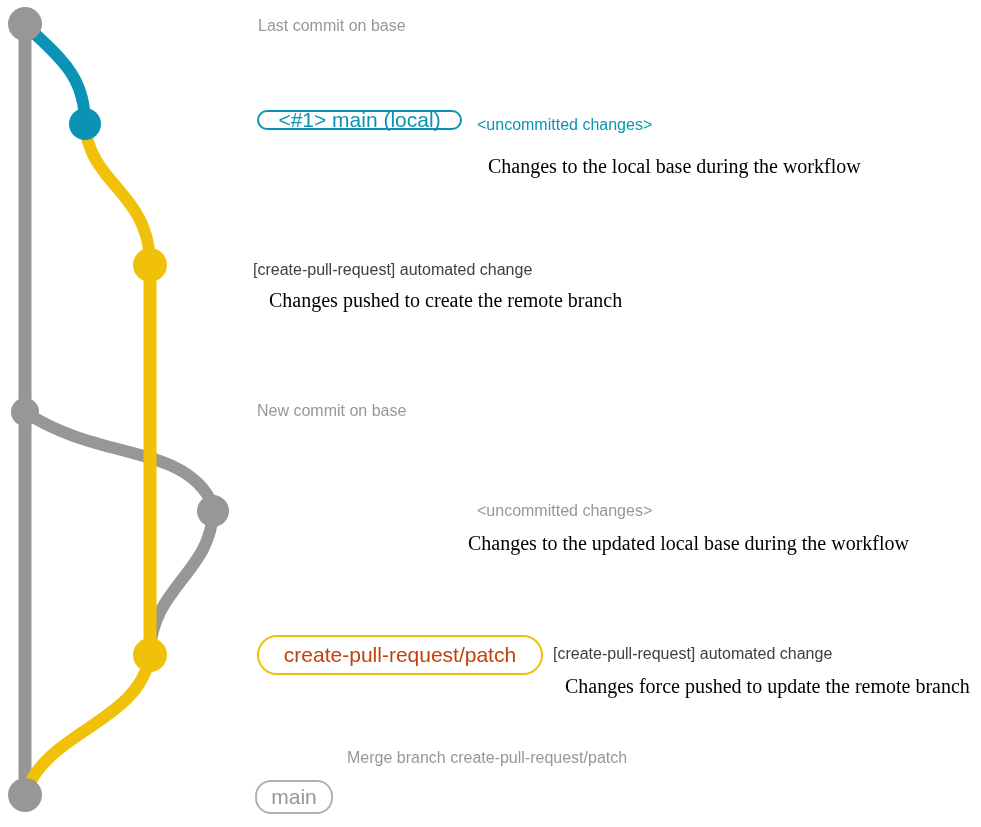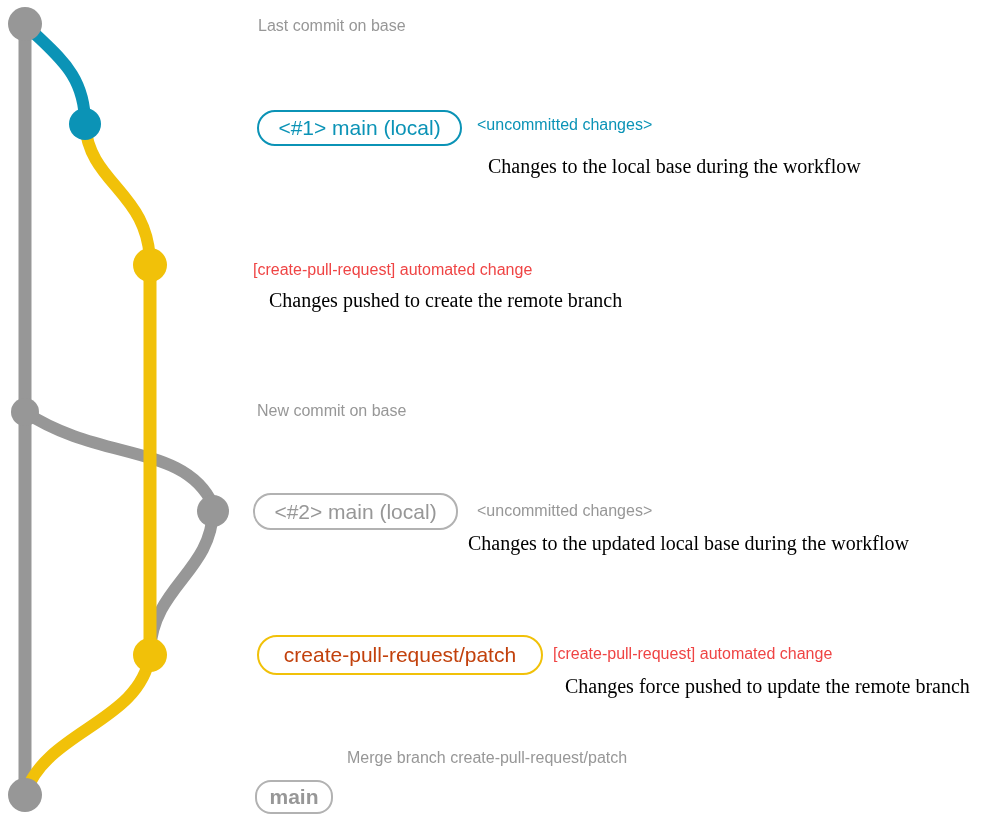--- a/index.html
+++ b/index.html
@@ -6,21 +6,21 @@
   #stage{
     position:relative;width:981px;height:827px;background:#ffffff;overflow:hidden;
     font-family:"Liberation Sans",sans-serif;
   }
   #graph-svg{position:absolute;left:0;top:0;}
   .txt{position:absolute;white-space:nowrap;}
   .sans{font-family:"Liberation Sans",sans-serif;font-size:16px;line-height:26px;}
   .serif{font-family:"Liberation Serif",serif;font-size:20px;line-height:24px;color:#000000;}
   .c-gray{color:#979797;}
   .c-blue{color:#0b93b6;}
-  .c-yellow{color:#ef4444;}
+  .c-yellow{color:#404040;}
   .badge{
     position:absolute;display:flex;align-items:center;justify-content:center;
     font-family:"Liberation Sans",sans-serif;font-size:21px;white-space:nowrap;
     border:2px solid;background:#ffffff;box-sizing:border-box;
   }
   .badge-blue{border-color:#0b93b6;color:#0b93b6;border-radius:18px;}
   .badge-gray{border-color:#b2b2b2;color:#979797;border-radius:18px;}
   .badge-yellow{border-color:#f1c109;color:#c2410c;border-radius:20px;}
 </style>
 </head>
@@ -48,33 +48,32 @@
     <circle cx="85" cy="124" r="16" fill="#0b93b6"></circle>
     <circle cx="150" cy="265" r="17" fill="#f1c109"></circle>
     <circle cx="25" cy="412" r="14" fill="#979797"></circle>
     <circle cx="213" cy="511" r="16" fill="#979797"></circle>
     <circle cx="150" cy="655" r="17" fill="#f1c109"></circle>
     <circle cx="25" cy="795" r="17" fill="#979797"></circle>
   </svg>
 
   <div class="txt sans c-gray" style="left:258px;top:13px;">Last commit on base</div>
 
-  <div class="badge badge-blue" style="left:257px;top:110px;width:205px;height:36px;">&lt;#1&gt; main (local)</div>
+  <div class="badge badge-blue" style="left:257px;top:110px;width:205px;height:20px;">&lt;#1&gt; main (local)</div>
   <div class="txt sans c-blue" style="left:477px;top:112px;">&lt;uncommitted changes&gt;</div>
   <div class="txt serif" style="left:488px;top:154px;">Changes to the local base during the workflow</div>
 
   <div class="txt sans c-yellow" style="left:253px;top:257px;">[create-pull-request] automated change</div>
   <div class="txt serif" style="left:269px;top:288px;">Changes pushed to create the remote branch</div>
 
   <div class="txt sans c-gray" style="left:257px;top:398px;">New commit on base</div>
 
-  <div class="badge badge-gray" style="left:253px;top:493px;width:205px;height:37px;">&lt;#2&gt; main (local)</div>
   <div class="txt sans c-gray" style="left:477px;top:498px;">&lt;uncommitted changes&gt;</div>
   <div class="txt serif" style="left:468px;top:531px;">Changes to the updated local base during the workflow</div>
 
   <div class="badge badge-yellow" style="left:257px;top:635px;width:286px;height:40px;">create-pull-request/patch</div>
   <div class="txt sans c-yellow" style="left:553px;top:641px;">[create-pull-request] automated change</div>
   <div class="txt serif" style="left:565px;top:674px;">Changes force pushed to update the remote branch</div>
 
-  <div class="badge badge-gray" style="left:255px;top:780px;width:78px;height:34px;border-radius:16px;font-weight:bold;">main</div>
+  <div class="badge badge-gray" style="left:255px;top:780px;width:78px;height:34px;border-radius:16px;">main</div>
   <div class="txt sans c-gray" style="left:347px;top:745px;">Merge branch create-pull-request/patch</div>
 
 </div>
 
 </body></html>

